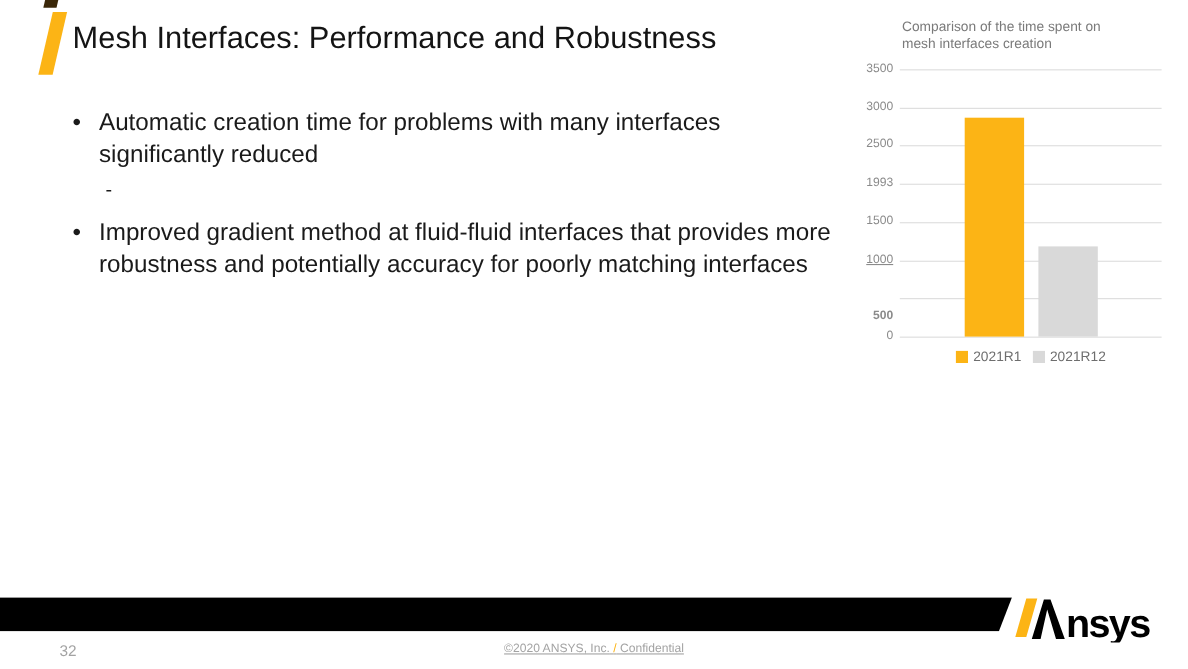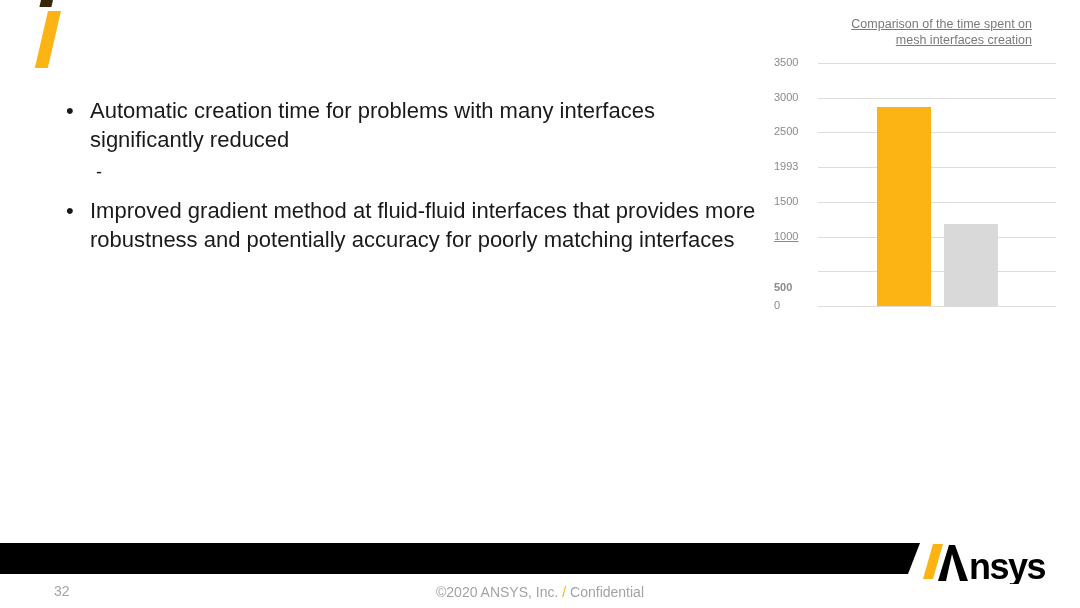--- a/index.html
+++ b/index.html
@@ -17,49 +17,50 @@
   
   .content { position:absolute; left:66px; top:96px; width:706px; }
   .li { display:flex; align-items:flex-start; }
   .li.l1 { font-size:22px; line-height:29px; }
   .li.l1 .marker { width:24px; flex:0 0 24px; }
   .li.l2 { font-size:18px; line-height:24px; margin-top:6px; padding-left:30px; }
   .li.l2 .marker { width:16px; flex:0 0 16px; }
   .li + .li.l1 { margin-top:12px; }
   
   .chart { position:absolute; left:780px; top:16px; width:292px; height:330px; }
-  .chart-title { margin:0 auto; width:212px; text-align:right; font-size:12.5px;
-    line-height:1.3; color:#7a7a7a;text-decoration:underline; }
+  .chart-title { margin:0 auto; width:212px; text-align:left; font-size:12.5px;
+    line-height:1.3; color:#7a7a7a; }
   .plot { position:absolute; left:38px; top:47px; width:238px; height:243px; }
   .gridline { position:absolute; left:0; right:0; height:1px; background:#dcdcdc; }
-  .ytick { position:absolute; left:-44px; width:38px; 
+  .ytick { position:absolute; left:-44px; width:38px; text-align:right;
     font-size:11px; color:#8a8a8a; }
   .bar { position:absolute; bottom:0; }
   .legend { position:absolute; left:38px; top:301px; width:238px; display:flex;
     justify-content:center; align-items:center; gap:10px; }
   .legend-item { display:inline-flex; align-items:center; gap:5px;
     font-size:12.5px; color:#6e6e6e; }
   .swatch { width:11px; height:11px; display:inline-block; }
   
   .footer-bar { position:absolute; left:0; top:543px; width:920px; height:31px;
     background:#000000; -webkit-clip-path:polygon(0 0,100% 0,calc(100% - 12px) 100%,0 100%);
     clip-path:polygon(0 0,100% 0,calc(100% - 12px) 100%,0 100%); }
   .logo { position:absolute; left:918px; top:540px; }
   .page-num { position:absolute; left:54px; top:583px; font-size:14px; color:#a3a3a3; }
   .footer-text { position:absolute; left:0; top:584px; width:1080px;
-    text-align:center; font-size:14px; color:#a3a3a3; }
+    text-align:center; font-size:11px; color:#a3a3a3;text-decoration:underline; }
   .gold { color:#fcb415; }
 </style>
 </head>
 <body>
 
 <div class="slide">
 
   <div class="slash-dark"></div>
   <div class="slash-gold"></div>
+  <h1 class="title">Mesh Interfaces: Performance and Robustness</h1>
 
   <div class="content">
     <div class="li l1">
       <span class="marker">•</span>
       <span>Automatic creation time for problems with many interfaces significantly reduced</span>
     </div>
     <div class="li l2">
       <span class="marker">-</span>
     </div>
     <div class="li l1">
@@ -83,20 +84,30 @@
         <div class="ytick" style="top: 97.1429px;">1993</div>
         <div class="gridline" style="top: 69.4286px;"></div>
         <div class="ytick" style="top: 62.4286px;">2500</div>
         <div class="gridline" style="top: 34.7143px;"></div>
         <div class="ytick" style="top: 27.7143px;">3000</div>
         <div class="gridline" style="top: 0px;"></div>
         <div class="ytick" style="top: -7px;">3500</div>
         <div class="bar" style="left: 58.5px; width: 54px; height: 198.566px; background: rgb(252, 180, 21);"></div>
         <div class="bar" style="left: 125.5px; width: 54px; height: 81.9257px; background: rgb(217, 217, 217);"></div>
       </div>
+    <div class="legend">
+        <span class="legend-item">
+          <span class="swatch" style="background: rgb(252, 180, 21);"></span>
+          <span>2021R1</span>
+        </span>
+        <span class="legend-item">
+          <span class="swatch" style="background: rgb(217, 217, 217);"></span>
+          <span>2021R12</span>
+        </span>
+      </div>
   </div>
 
   <div class="footer-bar"></div>
 
   <svg class="logo" width="132" height="44" viewBox="0 0 132 44">
     <polygon points="5,39 15,4 25,4 15,39" fill="#fcb415"></polygon>
     <polygon points="20,41 31,5 37,5 50,41 42,41 34,14 28,41" fill="#000000"></polygon>
     <text x="51" y="39" font-family="Liberation Sans, sans-serif" font-size="36" font-weight="bold" letter-spacing="-1.5" fill="#000000">nsys</text>
   </svg>
 

